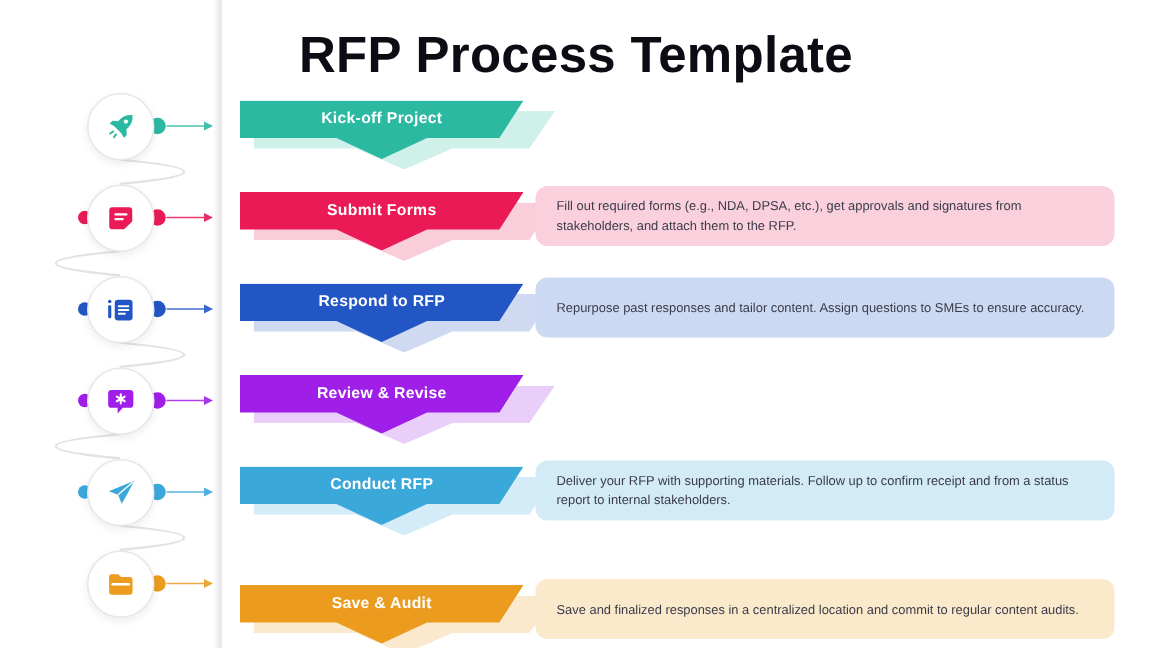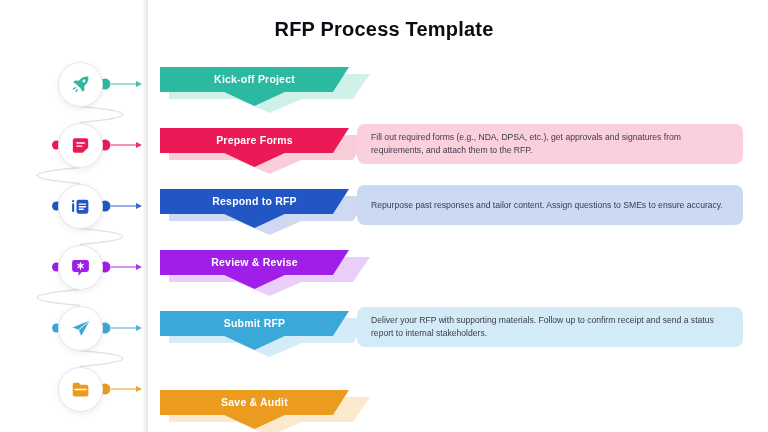--- a/index.html
+++ b/index.html
@@ -3,21 +3,21 @@
 <meta charset="utf-8">
 <style>
   * { margin:0; padding:0; box-sizing:border-box; }
   html,body { width:768px; height:432px; }
   body {
     position:relative; overflow:hidden; background:#ffffff;
     font-family:"Liberation Sans", sans-serif;
   }
   .page-title {
     position:absolute; top:18px; left:0; width:768px;
-    text-align:center; font-size:20px; font-weight:800; color:#0c0c14;
+    text-align:center; font-size:34px; font-weight:800; color:#0c0c14;
     letter-spacing:.2px;
   }
   
   .panel-edge {
     position:absolute; top:0; left:142px; width:6px; height:432px;
     background:linear-gradient(to right, rgba(110,110,130,0), rgba(110,110,130,.16));
     border-right:1px solid #e6e6ea;
   }
   
   .rail-svg { position:absolute; left:0; top:0; }
@@ -90,54 +90,57 @@
 <div class="rows" id="rows">
     <div class="row" style="top: 63px; --c: #2BB9A1; --tint: #CDF3E8;">
     <div class="ribbon-echo"></div>
     <div class="ribbon">
       <span class="ribbon-label">Kick-off Project</span>
     </div>
   </div>
     <div class="row" style="top: 124px; --c: #EA1A56; --tint: #FAD0DD;">
     <div class="ribbon-echo"></div>
     <div class="ribbon">
-      <span class="ribbon-label">Prepare Forms</span>
+      <span class="ribbon-label">Submit Forms</span>
     </div>
     <div class="desc">
-      <p class="desc-text">Fill out required forms (e.g., NDA, DPSA, etc.), get approvals and signatures from requirements, and attach them to the RFP.</p>
+      <p class="desc-text">Fill out required forms (e.g., NDA, DPSA, etc.), get approvals and signatures from stakeholders, and attach them to the RFP.</p>
     </div>
   </div>
     <div class="row" style="top: 185px; --c: #2356C5; --tint: #CBD9F3;">
     <div class="ribbon-echo"></div>
     <div class="ribbon">
       <span class="ribbon-label">Respond to RFP</span>
     </div>
     <div class="desc">
       <p class="desc-text">Repurpose past responses and tailor content. Assign questions to SMEs to ensure accuracy.</p>
     </div>
   </div>
     <div class="row" style="top: 246px; padding-left: 28px; --c: #A01FE8; --tint: #E9D3F9;">
     <div class="ribbon-echo"></div>
     <div class="ribbon">
       <span class="ribbon-label">Review &amp; Revise</span>
     </div>
   </div>
     <div class="row" style="top: 307px; --c: #3BA8DA; --tint: #D2EBF7;">
     <div class="ribbon-echo"></div>
     <div class="ribbon">
-      <span class="ribbon-label">Submit RFP</span>
+      <span class="ribbon-label">Conduct RFP</span>
     </div>
     <div class="desc">
-      <p class="desc-text">Deliver your RFP with supporting materials. Follow up to confirm receipt and send a status report to internal stakeholders.</p>
+      <p class="desc-text">Deliver your RFP with supporting materials. Follow up to confirm receipt and from a status report to internal stakeholders.</p>
     </div>
   </div>
     <div class="row" style="top: 368px; margin-top: 18px; --c: #EB9B1D; --tint: #FBE9CB;">
     <div class="ribbon-echo"></div>
     <div class="ribbon">
       <span class="ribbon-label">Save &amp; Audit</span>
+    </div>
+    <div class="desc">
+      <p class="desc-text">Save and finalized responses in a centralized location and commit to regular content audits.</p>
     </div>
   </div>
   </div>
 
 <div class="icon-badge" style="left: 57.5px; top: 61.5px; color: rgb(43, 185, 161);">
     <svg width="21" height="21" viewBox="0 0 20 20">
       <g fill="currentColor">
         <path d="M17.4 2.6c-2.9-.45-5.7.55-7.5 2.35L8.3 6.5l-2.9-.3c-.4-.04-.8.1-1.1.4L3 7.9l3.1 1.9 4.1 4.1 1.9 3.1 1.3-1.3c.3-.3.44-.7.4-1.1l-.3-2.9 1.55-1.6c1.8-1.8 2.8-4.6 2.35-7.5z"></path>
         <circle cx="13.3" cy="6.7" r="1.35" fill="#fff"></circle>
         <path d="M3.4 14.3l1.7-1.3M5.7 16.6l1.3-1.7" stroke="currentColor" stroke-width="1.3" stroke-linecap="round" fill="none"></path>

